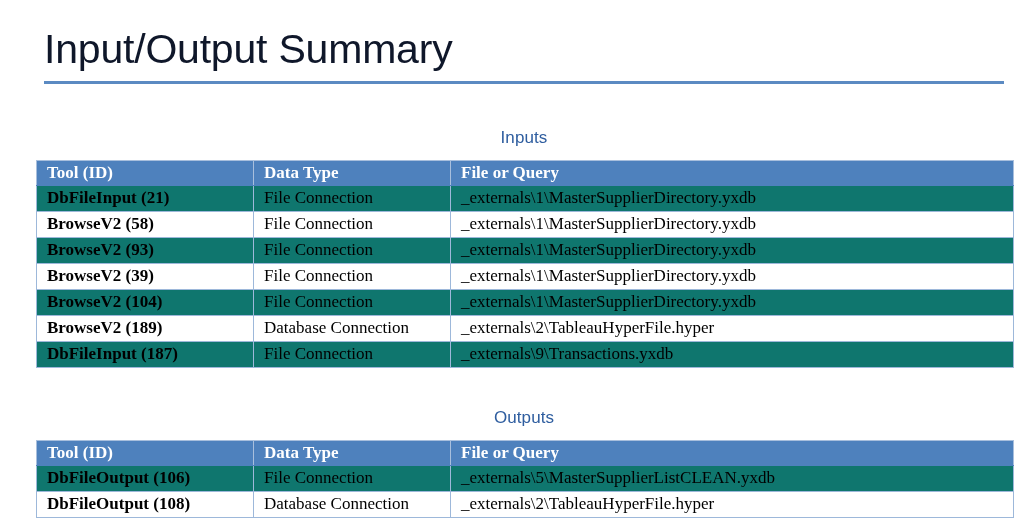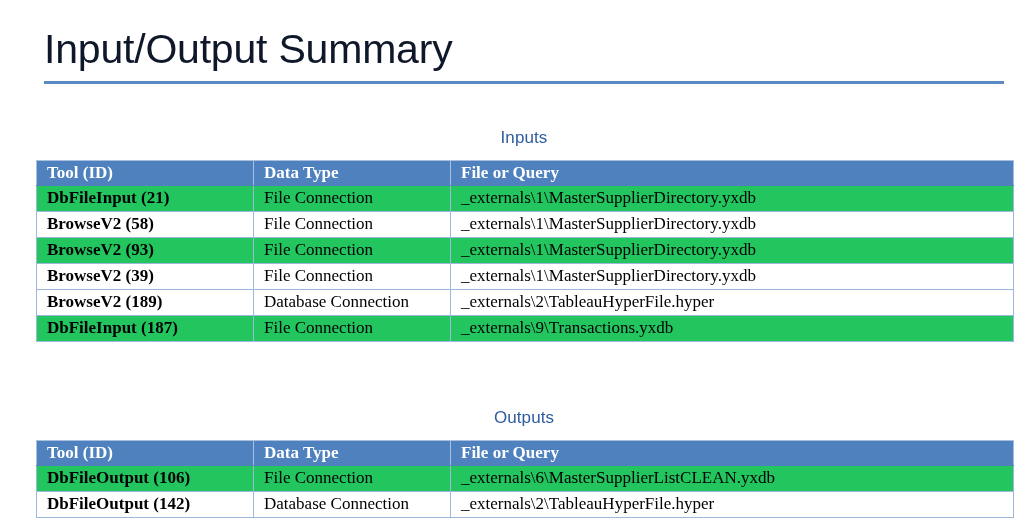--- a/index.html
+++ b/index.html
@@ -84,21 +84,21 @@
 
   .io-table tbody td {
     height: 24px;
     font-size: 17px;
     color: #000000;
     padding: 0 0 1px 10px;
     border: 1px solid #9db8da;
     white-space: nowrap;
     overflow: hidden;
   }
-  .io-table tbody tr.row-odd  td { background: #22c55e; margin-left: 24px; }
+  .io-table tbody tr.row-odd  td { background: #0f766e; margin-left: 24px; }
   .io-table tbody tr.row-even td { background: #ffffff; }
 
   .io-table tbody td.cell-tool { font-weight: bold; }
   .io-table tbody td.cell-type,
   .io-table tbody td.cell-file { font-weight: normal; }
 </style>
 </head>
 <body>
 
 <div class="slide-title">Input/Output Summary</div>
@@ -133,20 +133,25 @@
     <tr class="row-odd">
       <td class="cell-tool">BrowseV2 (93)</td>
       <td class="cell-type">File Connection</td>
       <td class="cell-file">_externals\1\MasterSupplierDirectory.yxdb</td>
     </tr>
     <tr class="row-even">
       <td class="cell-tool">BrowseV2 (39)</td>
       <td class="cell-type">File Connection</td>
       <td class="cell-file">_externals\1\MasterSupplierDirectory.yxdb</td>
     </tr>
+    <tr class="row-odd">
+      <td class="cell-tool">BrowseV2 (104)</td>
+      <td class="cell-type">File Connection</td>
+      <td class="cell-file">_externals\1\MasterSupplierDirectory.yxdb</td>
+    </tr>
     <tr class="row-even">
       <td class="cell-tool">BrowseV2 (189)</td>
       <td class="cell-type">Database Connection</td>
       <td class="cell-file">_externals\2\TableauHyperFile.hyper</td>
     </tr>
     <tr class="row-odd">
       <td class="cell-tool">DbFileInput (187)</td>
       <td class="cell-type">File Connection</td>
       <td class="cell-file">_externals\9\Transactions.yxdb</td>
     </tr>
@@ -165,21 +170,21 @@
     <tr>
       <th>Tool (ID)</th>
       <th>Data Type</th>
       <th>File or Query</th>
     </tr>
   </thead>
   <tbody>
     <tr class="row-odd">
       <td class="cell-tool">DbFileOutput (106)</td>
       <td class="cell-type">File Connection</td>
-      <td class="cell-file">_externals\6\MasterSupplierListCLEAN.yxdb</td>
+      <td class="cell-file">_externals\5\MasterSupplierListCLEAN.yxdb</td>
     </tr>
     <tr class="row-even">
-      <td class="cell-tool">DbFileOutput (142)</td>
+      <td class="cell-tool">DbFileOutput (108)</td>
       <td class="cell-type">Database Connection</td>
       <td class="cell-file">_externals\2\TableauHyperFile.hyper</td>
     </tr>
   </tbody>
 </table>
 
 </body></html>

